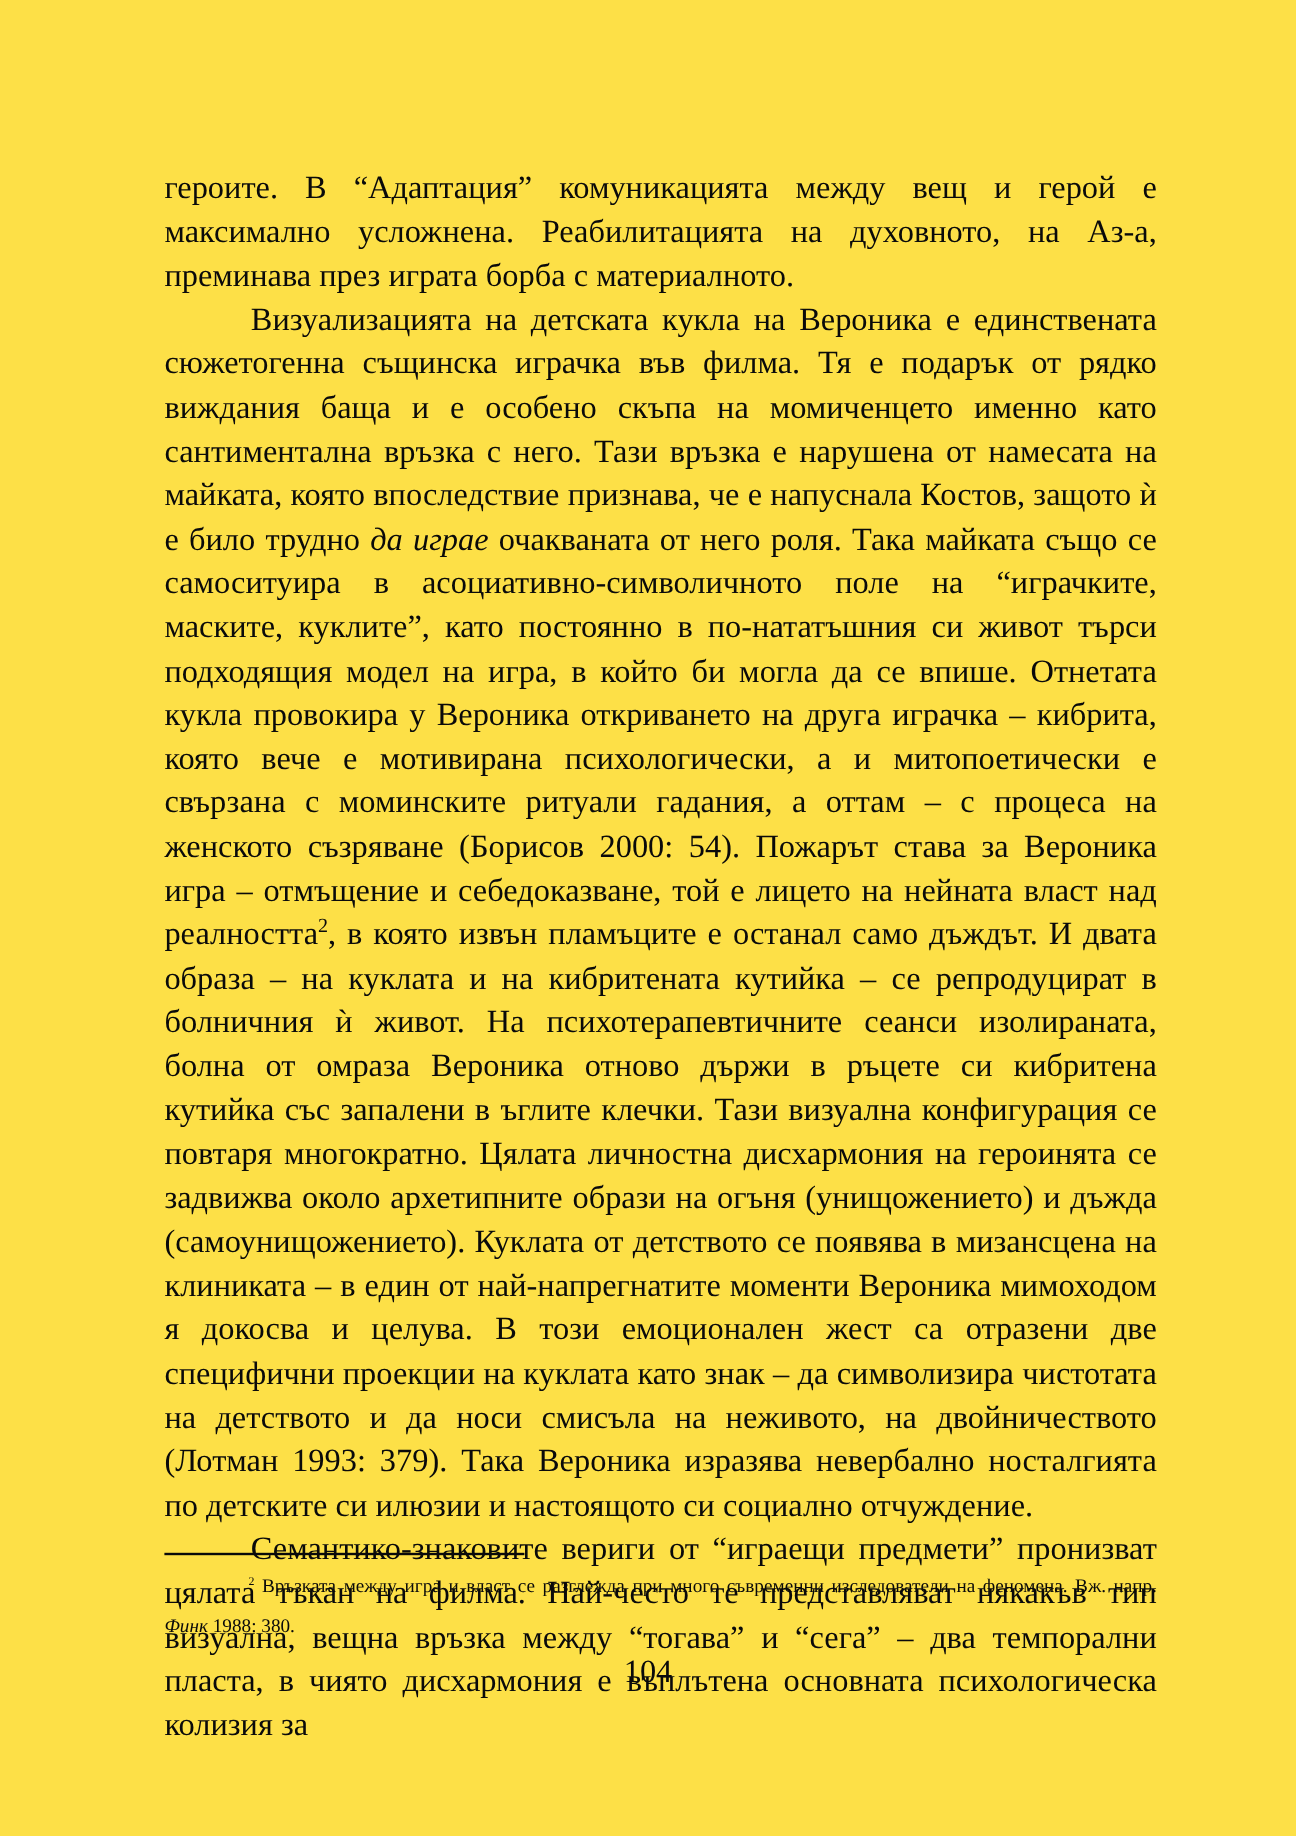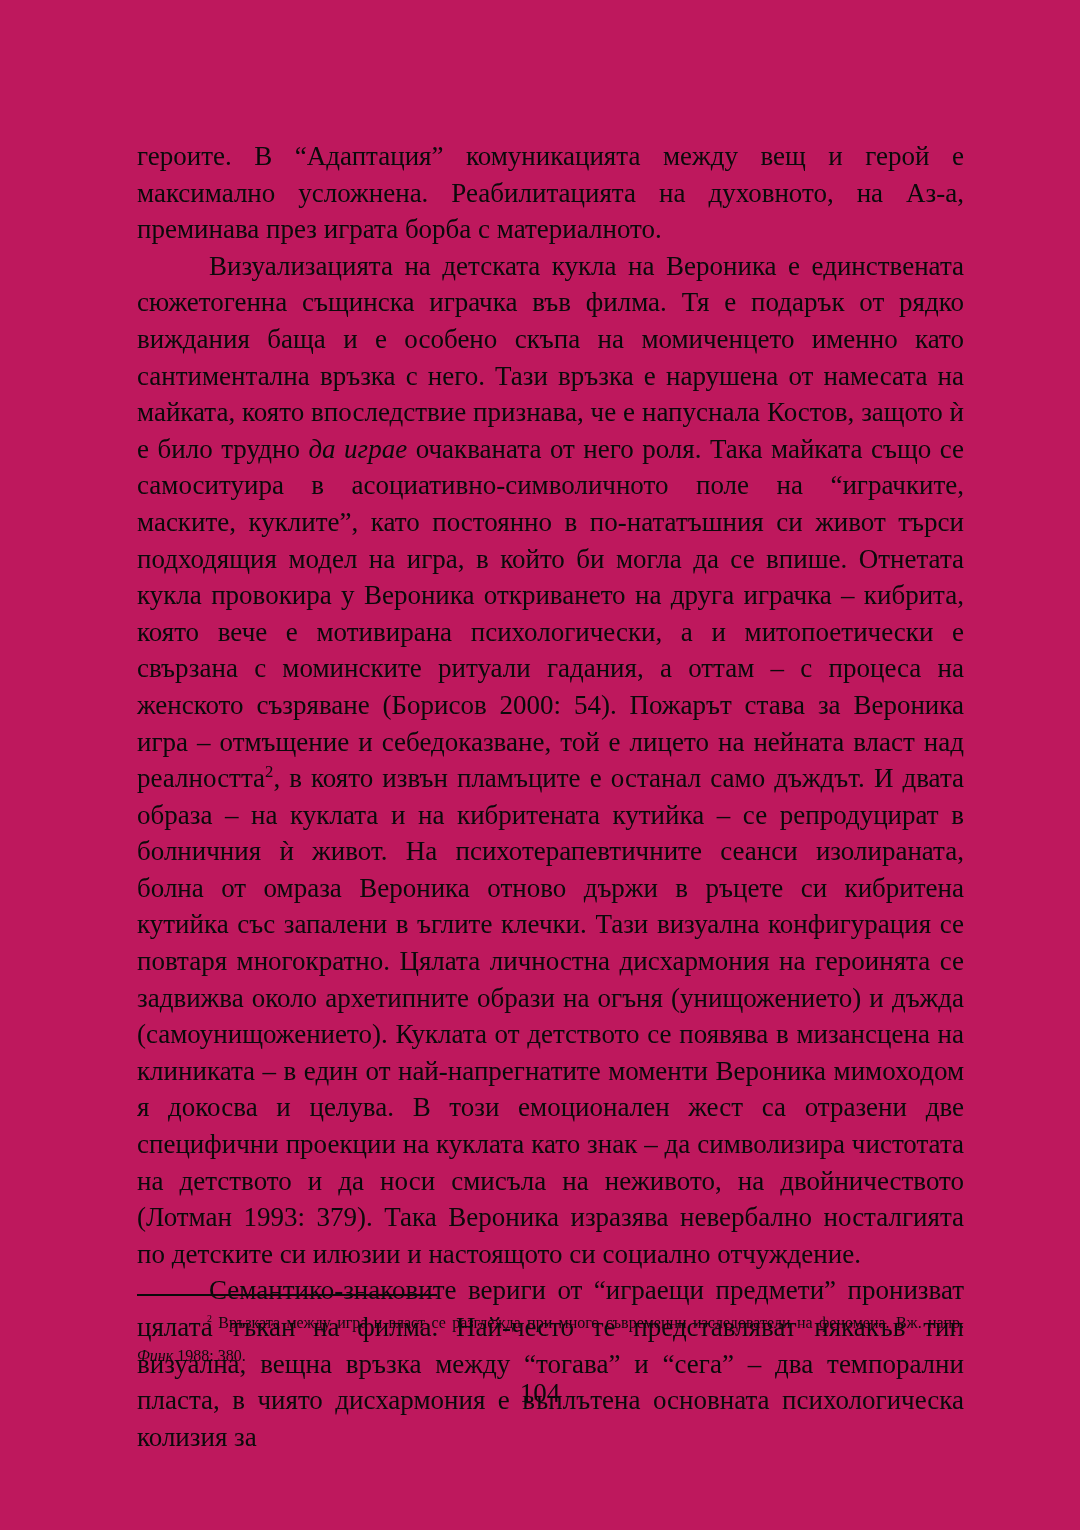--- a/index.html
+++ b/index.html
@@ -4,21 +4,21 @@
 <style>
   html, body {
     margin: 0;
     padding: 0;
     background: #ffffff;
   }
   .page {
     position: relative;
     width: 1080px;
     height: 1530px;
-    background: #be185d;
+    background: #fde047;
     font-family: "Liberation Serif", serif;
     color: #0a0a0a;
     overflow: hidden;
   }
   .text-block {
     position: absolute;
     left: 137px;
     top: 138px;
     width: 827px;
     font-size: 27px;

